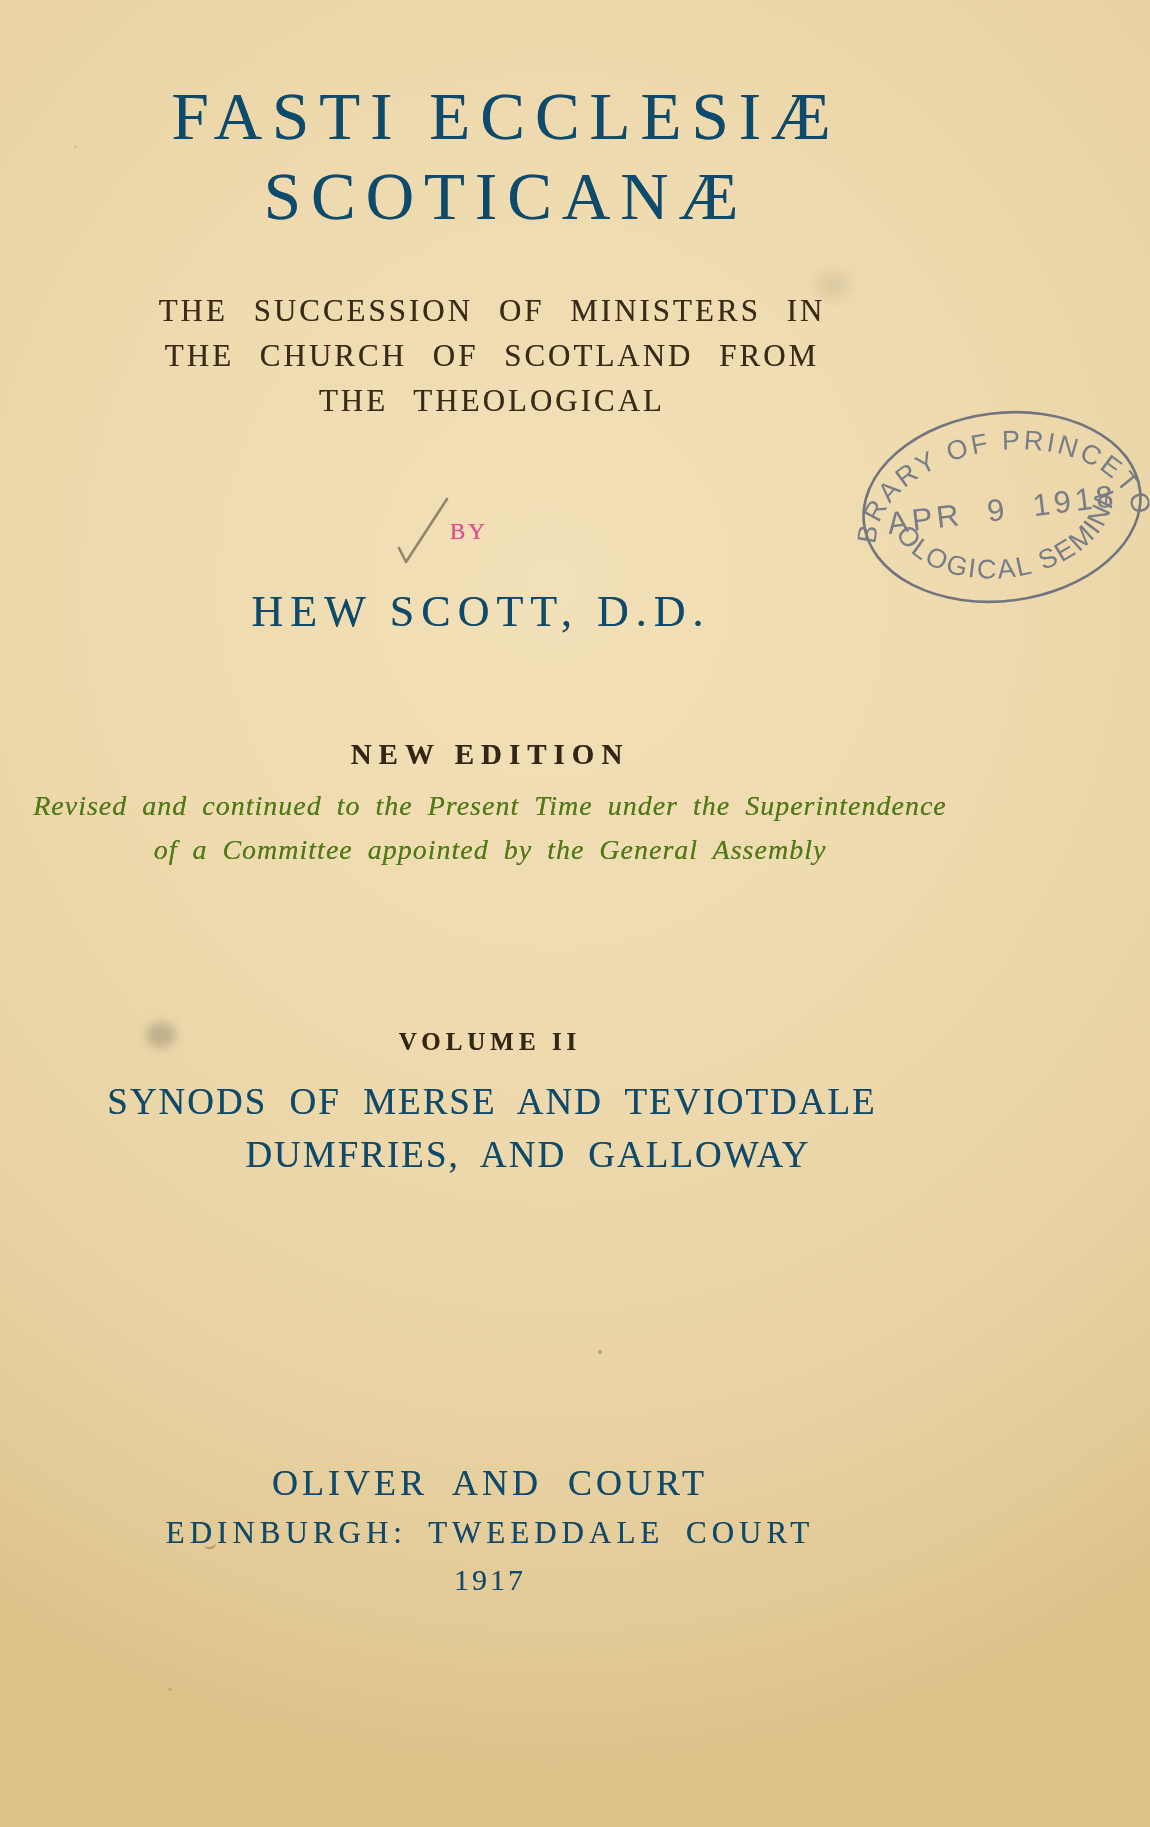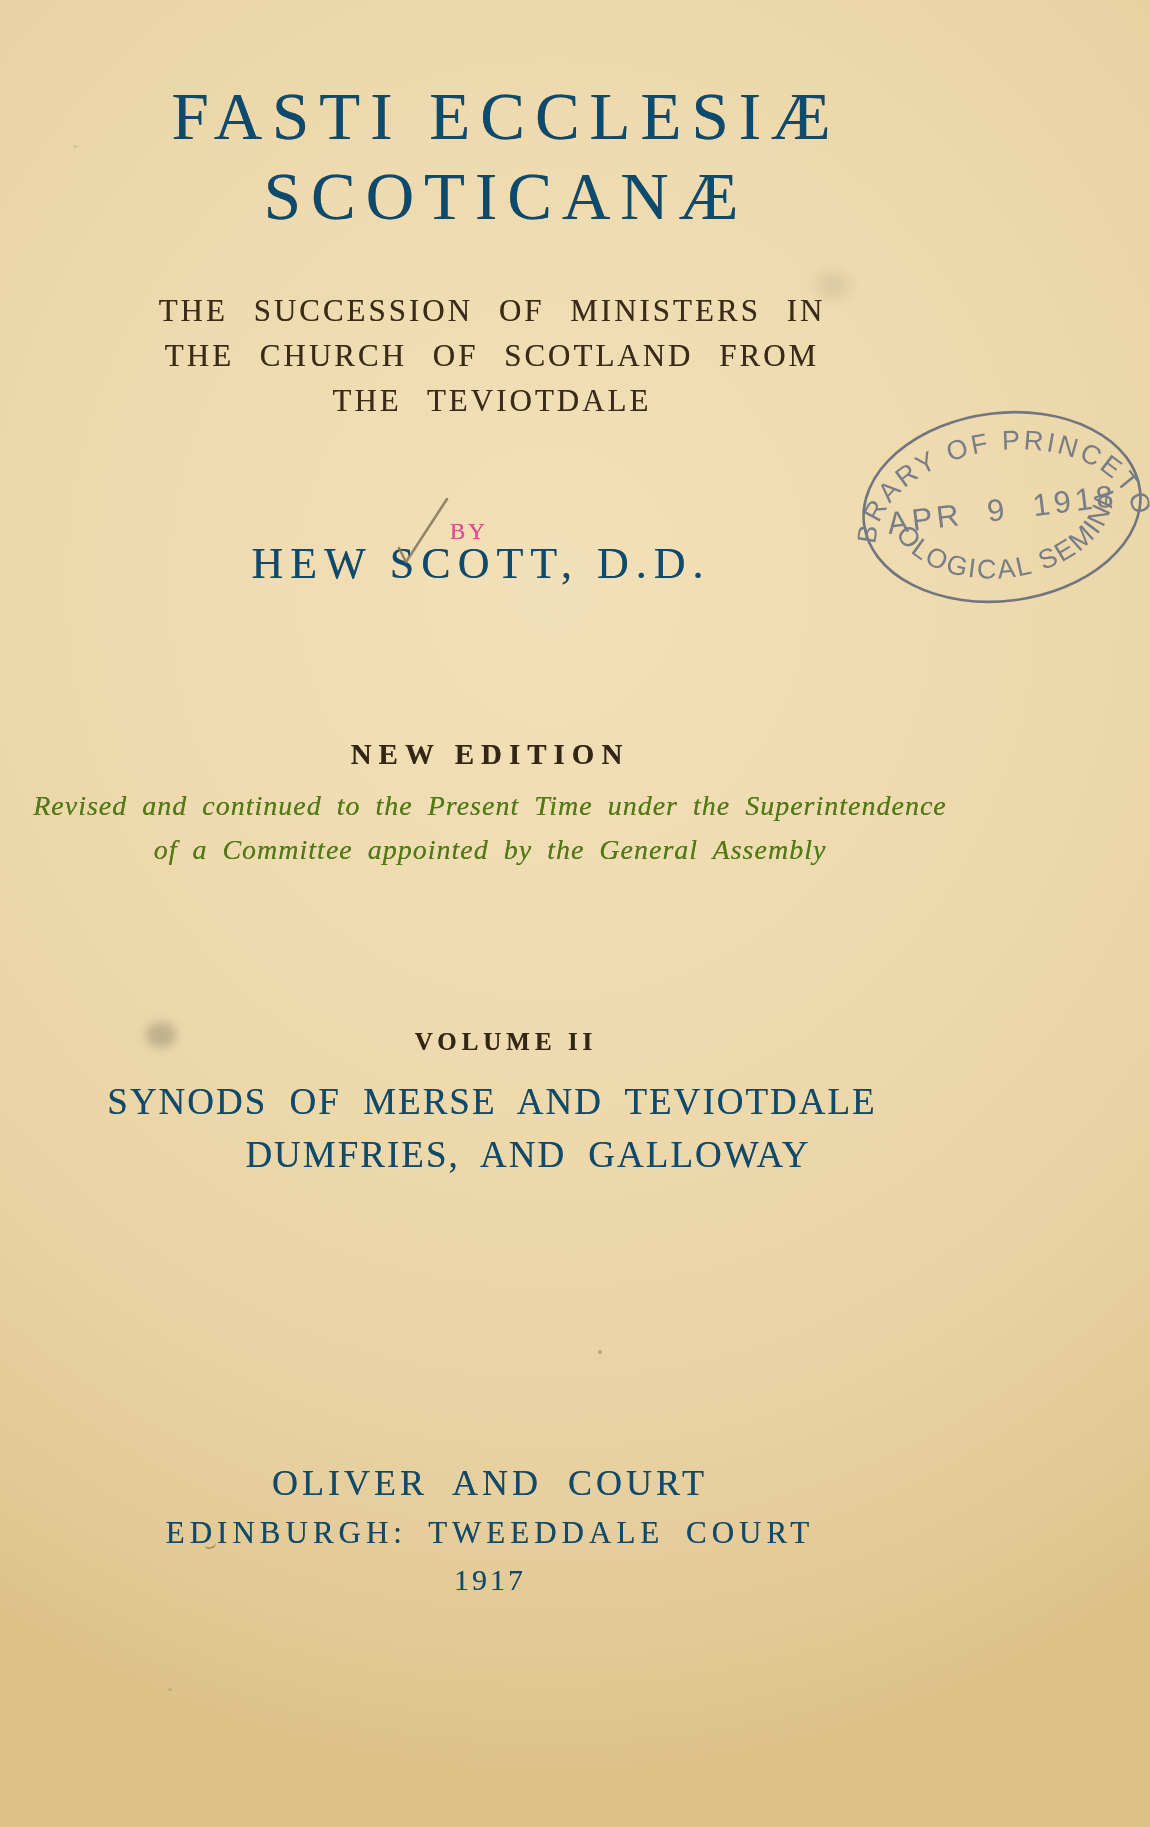--- a/index.html
+++ b/index.html
@@ -14,21 +14,21 @@
     position:absolute;left:0;text-align:center;color:#0c4a6e;
     text-shadow:0 0 0.6px rgba(48,36,20,0.55);
     white-space:nowrap;
   }
   .title{font-size:67px;letter-spacing:10px;font-weight:400;}
   .subtitle{font-size:31px;letter-spacing:3px;word-spacing:15px;color:#3a2b18;}
   .byline{font-size:23px;letter-spacing:3px;color:#ec4899;margin-top:9px;}
   .author{font-size:44px;letter-spacing:7px;}
   .edition{font-size:29px;font-weight:bold;letter-spacing:7px;color:#332614;}
   .edition-note{font-size:28px;font-style:italic;letter-spacing:1px;word-spacing:7px;color:#4d7c0f;}
-  .volume{font-size:25px;font-weight:bold;letter-spacing:5px;color:#332614;padding-left:16px;}
+  .volume{font-size:25px;font-weight:bold;letter-spacing:5px;color:#332614;}
   .synod{font-size:37px;letter-spacing:2px;word-spacing:11px;}
   .publisher{font-size:36px;letter-spacing:4px;word-spacing:13px;}
   .pub-address{font-size:31px;letter-spacing:5px;word-spacing:9px;}
   .year{font-size:30px;letter-spacing:3px;font-family:Liberation Serif, serif;}
 
   .stamp{
     position:absolute;left:855px;top:404px;width:294px;height:206px;
     transform:rotate(-7deg);opacity:0.88;
   }
   .pencil-check{position:absolute;left:396px;top:496px;width:56px;height:72px;}
@@ -47,24 +47,24 @@
   .speck-c{left:74px;top:145px;width:3px;height:3px;opacity:.5;}
 </style>
 </head>
 <body>
 
 <div class="line title" style="top:78px;width:1012px;">FASTI ECCLESIÆ</div>
 <div class="line title" style="top:158px;width:1012px;">SCOTICANÆ</div>
 
 <div class="line subtitle" style="top:293px;width:984px;">THE SUCCESSION OF MINISTERS IN</div>
 <div class="line subtitle" style="top:338px;width:984px;">THE CHURCH OF SCOTLAND FROM</div>
-<div class="line subtitle" style="top:383px;width:984px;">THE TEVIOTDALE</div>
+<div class="line subtitle" style="top:383px;width:984px;">THE THEOLOGICAL</div>
 
 <div class="line byline" style="top:510px;width:938px;">BY</div>
-<div class="line author" style="top:538px;width:962px;">HEW SCOTT, D.D.</div>
+<div class="line author" style="top:586px;width:962px;">HEW SCOTT, D.D.</div>
 
 <div class="pencil-check">
   <svg width="56" height="72" viewBox="0 0 56 72">
     <path d="M3 52 L10 66 L51 3" fill="none" stroke="rgba(130,118,92,0.85)" stroke-width="2.6" stroke-linecap="round" stroke-linejoin="round"></path>
   </svg>
 </div>
 
 <div class="stamp">
   <svg width="294" height="206" viewBox="0 0 294 206">
     <defs>

